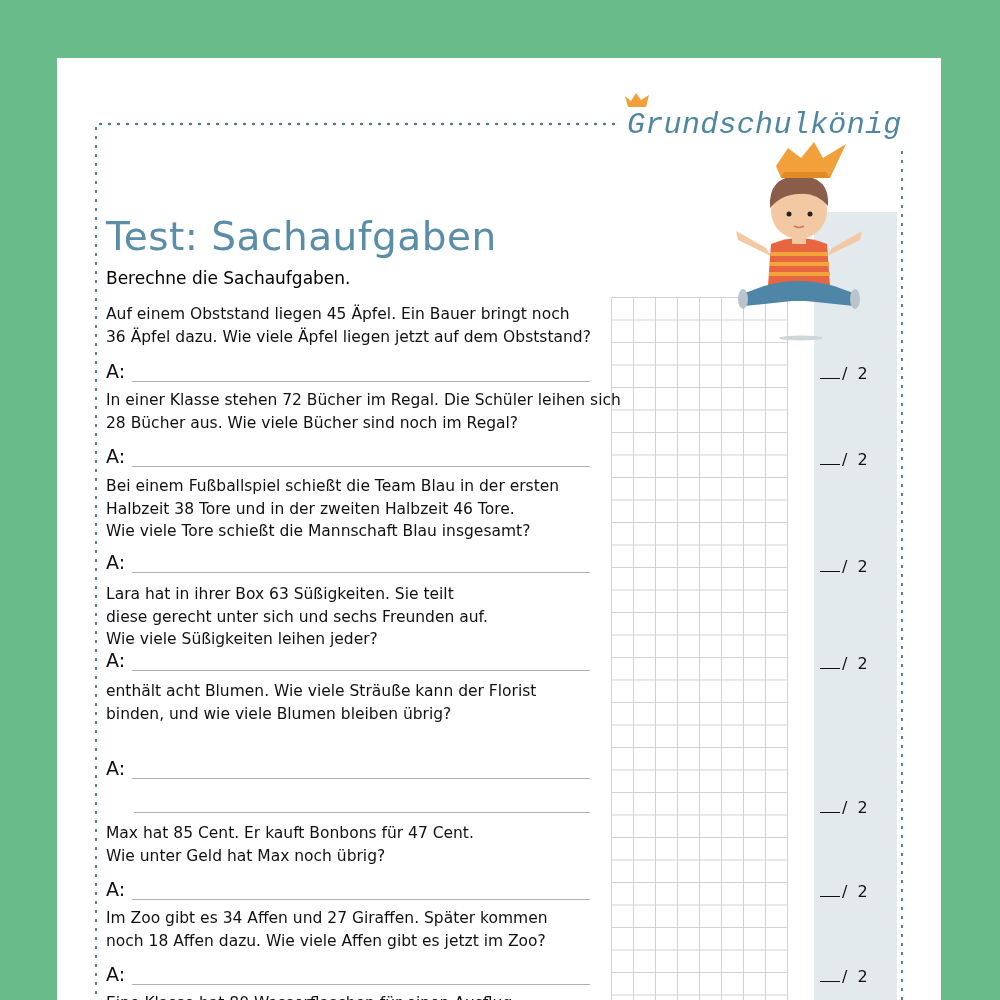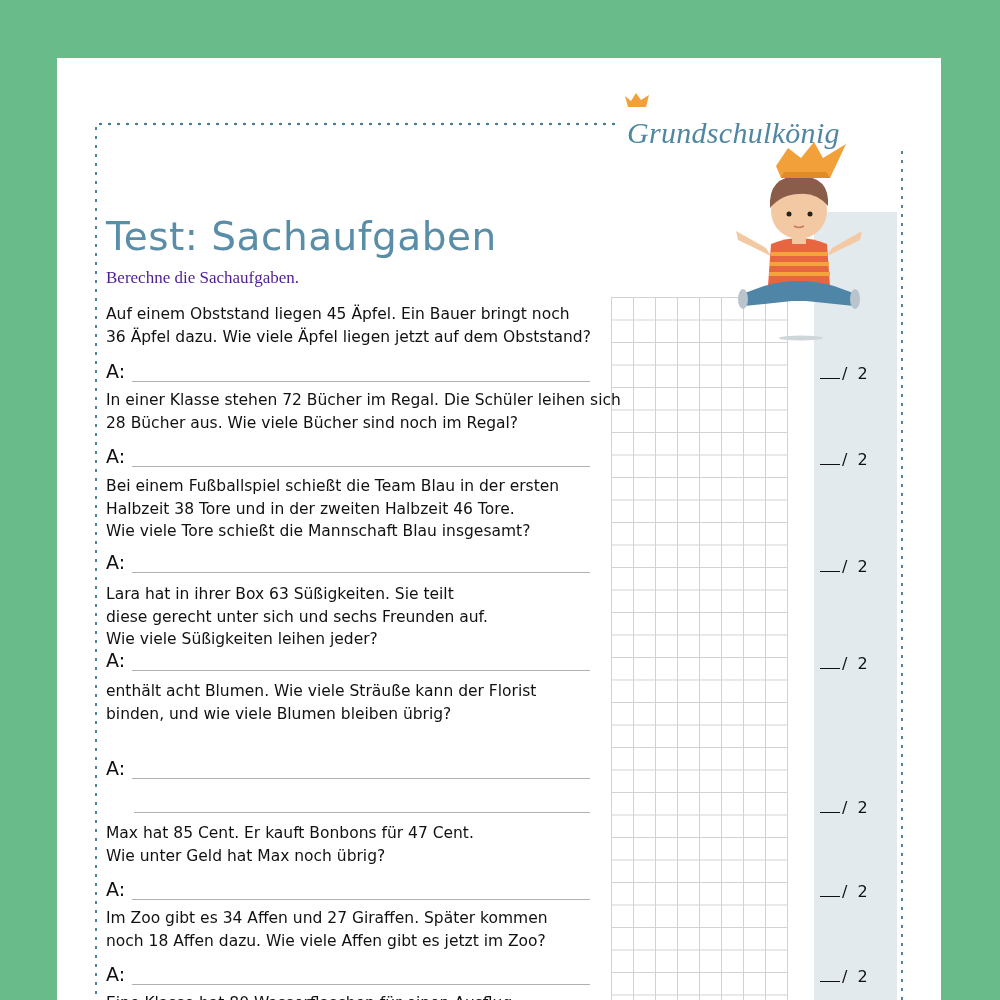--- a/index.html
+++ b/index.html
@@ -1,24 +1,24 @@
 <!DOCTYPE html>
 <html><head>
 <meta charset="utf-8">
 <style>
   html,body{margin:0;padding:0;}
   body{width:1000px;height:1000px;background:#69bb89;position:relative;overflow:hidden;font-family:"DejaVu Sans","Liberation Sans",sans-serif;}
   .sheet{position:absolute;left:57px;top:58px;width:884px;height:960px;background:#ffffff;}
   .dot-top{position:absolute;left:96px;top:122px;width:520px;height:4px;background-image:radial-gradient(circle,#4d7f99 1.2px,transparent 1.6px);background-size:9px 4px;background-repeat:repeat-x;}
   .dot-left{position:absolute;left:94px;top:124px;width:4px;height:880px;background-image:radial-gradient(circle,#4d7f99 1.1px,transparent 1.5px);background-size:4px 9px;background-repeat:repeat-y;}
   .dot-right{position:absolute;left:900px;top:148px;width:4px;height:860px;background-image:radial-gradient(circle,#4d7f99 1.1px,transparent 1.5px);background-size:4px 9px;background-repeat:repeat-y;}
-  .logo{position:absolute;left:627px;top:116px;font-family:Liberation Serif, serif;font-style:italic;font-size:30px;color:#4f86a2;letter-spacing:0.3px;}
+  .logo{position:absolute;left:627px;top:108px;font-family:Liberation Mono, monospace;font-style:italic;font-size:30px;color:#4f86a2;letter-spacing:0.3px;}
   .logo-crown{position:absolute;left:624px;top:92px;width:26px;height:16px;}
   .title{position:absolute;left:106px;top:214px;font-size:39px;color:#5a8ea8;font-family:"DejaVu Sans",sans-serif;letter-spacing:0.5px;}
-  .subtitle{position:absolute;left:106px;top:268px;font-size:17px;color:#4c1d95;font-family:Liberation Serif, serif;}
+  .subtitle{position:absolute;left:106px;top:268px;font-size:17px;color:#000000;}
   .task{position:absolute;left:106px;font-size:15.5px;line-height:22.5px;color:#111;white-space:nowrap;}
   .answer{position:absolute;left:106px;height:24px;width:484px;}
   .answer .a-label{position:absolute;left:0;top:0;font-size:19px;color:#111;}
   .answer .a-line{position:absolute;left:26px;right:0;bottom:2px;border-bottom:1.5px solid #b0b0b0;}
   .extra-line{position:absolute;left:134px;width:456px;border-bottom:1.5px solid #b0b0b0;}
   .grid{position:absolute;left:611px;top:297px;width:176px;height:710px;
     background-image:linear-gradient(#d2d2d2 1px,transparent 1px),linear-gradient(90deg,#d2d2d2 1px,transparent 1px);
     background-size:22px 22.5px;border-right:1px solid #d2d2d2;}
   .score-col{position:absolute;left:814px;top:212px;width:83px;height:800px;background:#e3eaee;}
   .score{position:absolute;left:820px;font-size:16px;color:#111;white-space:pre;}

